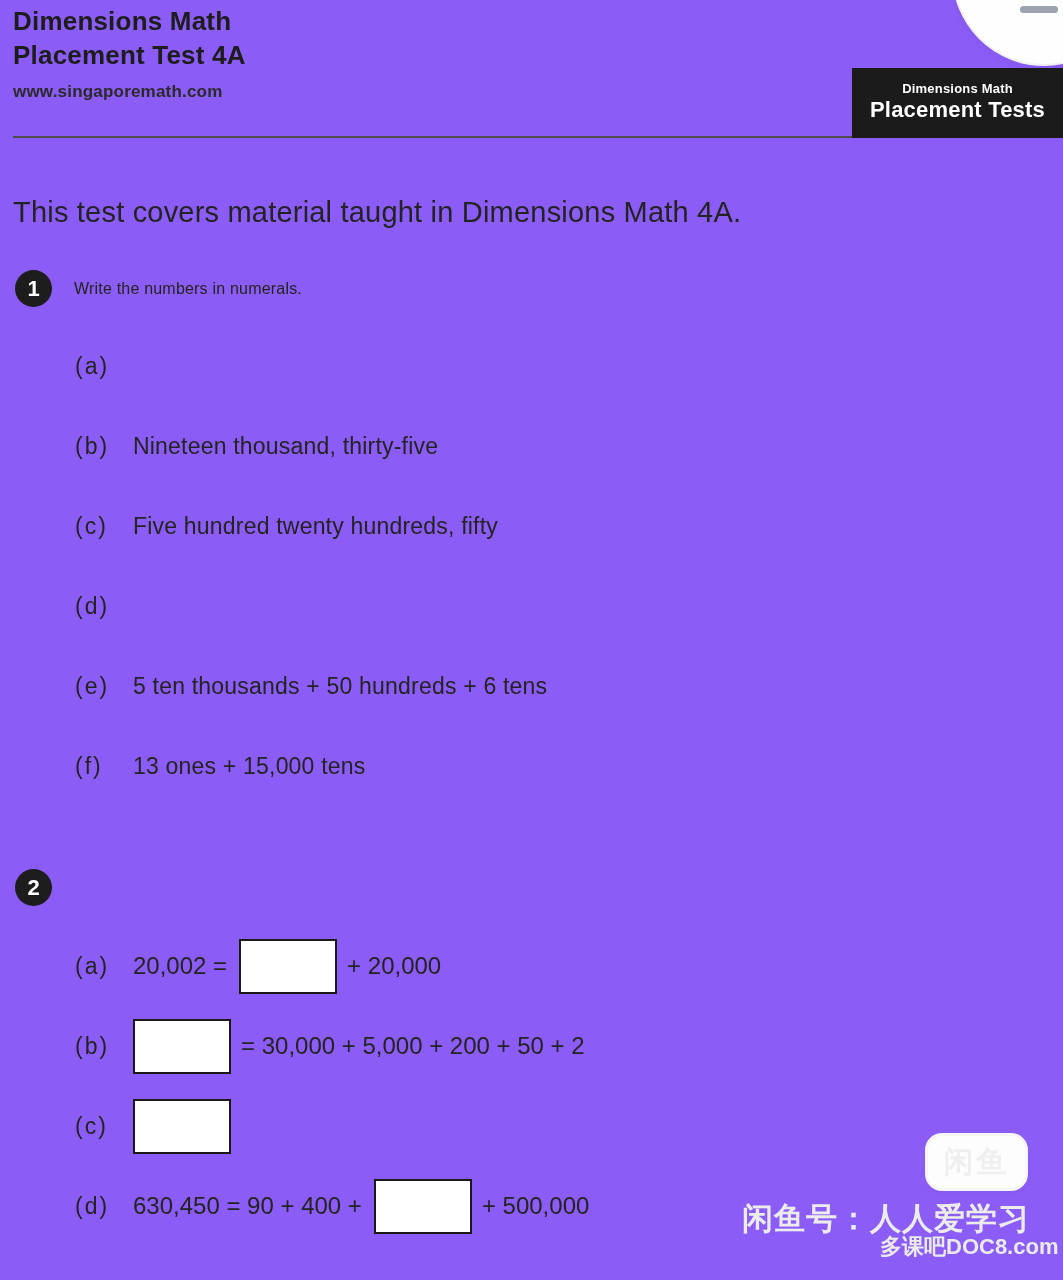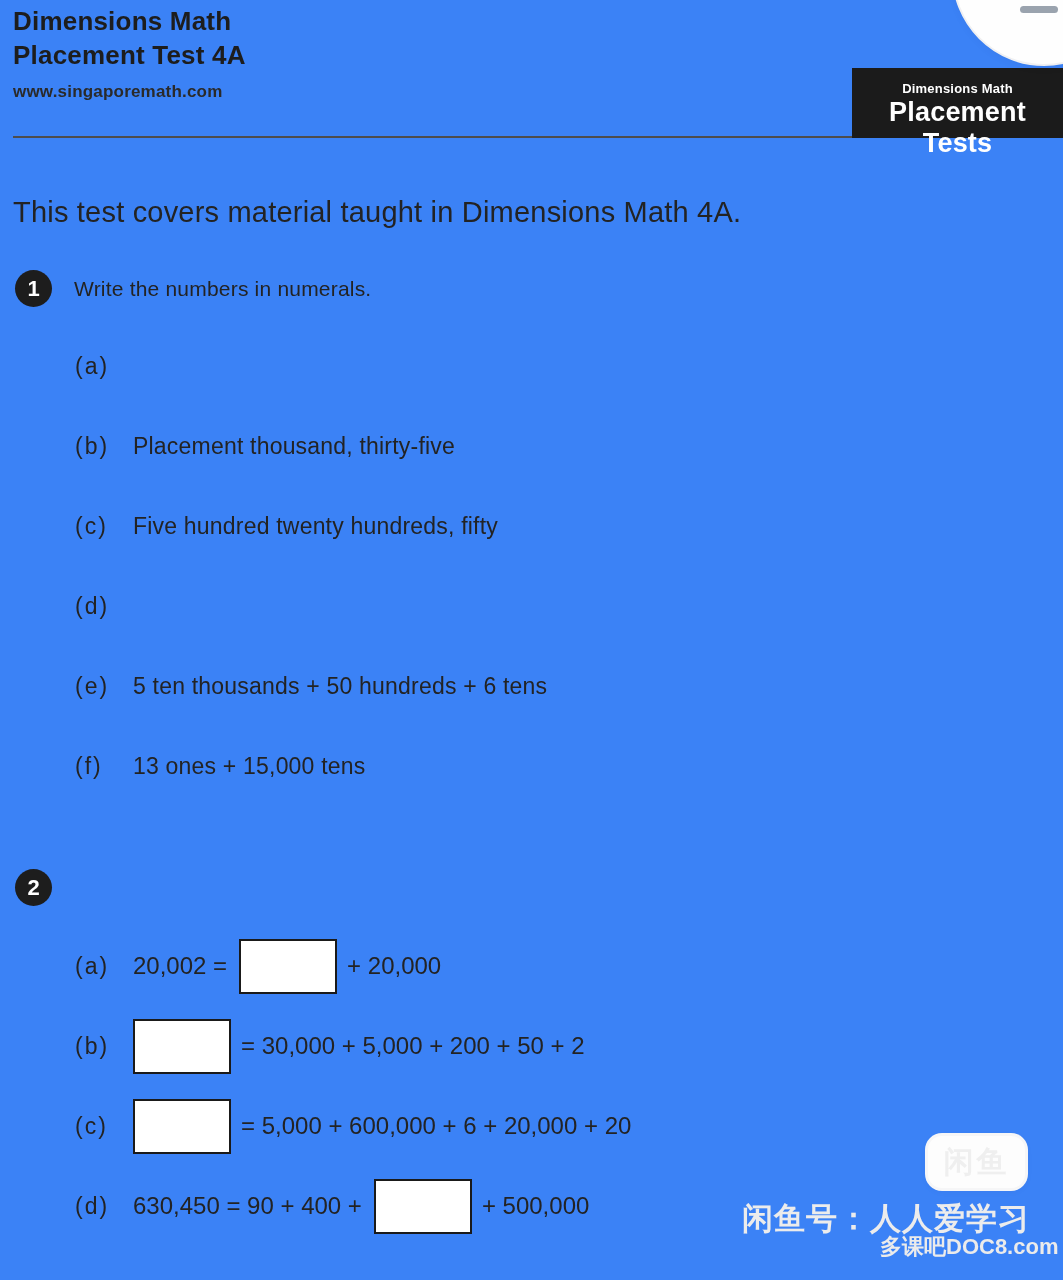--- a/index.html
+++ b/index.html
@@ -1,47 +1,47 @@
 <!DOCTYPE html>
 <html><head>
 <meta charset="utf-8">
 <style>
   html, body { margin:0; padding:0; background:#ffffff; }
   .page {
-    position:relative; width:1063px; height:1280px; background:#3b82f6;
+    position:relative; width:1063px; height:1280px; background:#8b5cf6;
     overflow:hidden; font-family:"Liberation Sans", sans-serif; color:#232323;
   }
 
   
   .doc-title { position:absolute; left:13px; top:4px; font-size:26px; font-weight:bold;
                line-height:34px; letter-spacing:0.2px; color:#1d1d1d; }
   .website   { position:absolute; left:13px; top:82px; font-size:17px; font-weight:bold;
                color:#2a2a2a; letter-spacing:0.2px; }
   .rule      { position:absolute; left:13px; top:136px; width:841px; height:2px; background:#4d4d4d; }
 
   .header-badge { position:absolute; left:852px; top:68px; width:211px; height:70px;
                   background:#1b1b1b; color:#ffffff; text-align:center; }
   .header-badge .b1 { margin-top:13px; font-size:13px; font-weight:bold; letter-spacing:0.2px; }
-  .header-badge .b2 { margin-top:1px; font-size:27px; font-weight:bold; letter-spacing:0.2px; }
+  .header-badge .b2 { margin-top:1px; font-size:22px; font-weight:bold; letter-spacing:0.2px; }
 
   
   .fab-circle { position:absolute; left:952px; top:-118px; width:180px; height:180px;
                 border-radius:50%; background:#fefefe; border:2px solid #f0f0f2;
                 box-shadow:0 3px 8px rgba(0,0,0,0.03); }
   .fab-dash   { position:absolute; left:1020px; top:6px; width:38px; height:7px;
                 border-radius:4px; background:#9aa3ae; }
 
   
   .intro { position:absolute; left:13px; top:196px; font-size:29px; letter-spacing:0.2px; }
 
   .q-header { position:absolute; display:flex; align-items:center; }
   .q-num { width:37px; height:37px; border-radius:50%; background:#1d1d1d; color:#ffffff;
            font-size:22px; font-weight:bold; display:flex; align-items:center;
            justify-content:center; flex:0 0 37px; }
-  .q-prompt { margin-left:22px; font-size:21px; letter-spacing:0.2px; }
+  .q-prompt { margin-left:22px; font-size:16px; letter-spacing:0.2px; }
 
   .q1-item { position:absolute; left:75px; display:flex; font-size:23px; letter-spacing:0.2px; }
   .q1-item .label { width:58px; flex:0 0 58px; letter-spacing:2px; }
 
   .q2-row { position:absolute; left:75px; display:flex; align-items:center; height:58px;
             font-size:24px; }
   .q2-row .label { width:58px; flex:0 0 58px; font-size:23px; letter-spacing:2px; }
   .answer-box { width:94px; height:51px; border:2.5px solid #1a1a1a; background:#ffffff; }
   .q2-row .before { margin-right:12px; }
   .q2-row .after  { margin-left:10px; }
@@ -82,21 +82,21 @@
   <div class="q-header" style="left:15px; top:270px;">
     <div class="q-num">1</div>
     <div class="q-prompt">Write the numbers in numerals.</div>
   </div>
 
   <div class="q1-item" style="top:353px;">
     <span class="label">(a)</span>
   </div>
   <div class="q1-item" style="top:433px;">
     <span class="label">(b)</span>
-    <span>Placement thousand, thirty-five</span>
+    <span>Nineteen thousand, thirty-five</span>
   </div>
   <div class="q1-item" style="top:513px;">
     <span class="label">(c)</span>
     <span>Five hundred twenty hundreds, fifty</span>
   </div>
   <div class="q1-item" style="top:593px;">
     <span class="label">(d)</span>
   </div>
   <div class="q1-item" style="top:673px;">
     <span class="label">(e)</span>
@@ -120,21 +120,20 @@
 
   <div class="q2-row" style="top:1017px;">
     <span class="label">(b)</span>
     <span class="answer-box"></span>
     <span class="after">= 30,000 + 5,000 + 200 + 50 + 2</span>
   </div>
 
   <div class="q2-row" style="top:1097px;">
     <span class="label">(c)</span>
     <span class="answer-box"></span>
-    <span class="after">= 5,000 + 600,000 + 6 + 20,000 + 20</span>
   </div>
 
   <div class="q2-row" style="top:1177px;">
     <span class="label">(d)</span>
     <span class="before">630,450 = 90 + 400 +</span>
     <span class="answer-box"></span>
     <span class="after">+ 500,000</span>
   </div>
 
   <div class="wm-badge">

